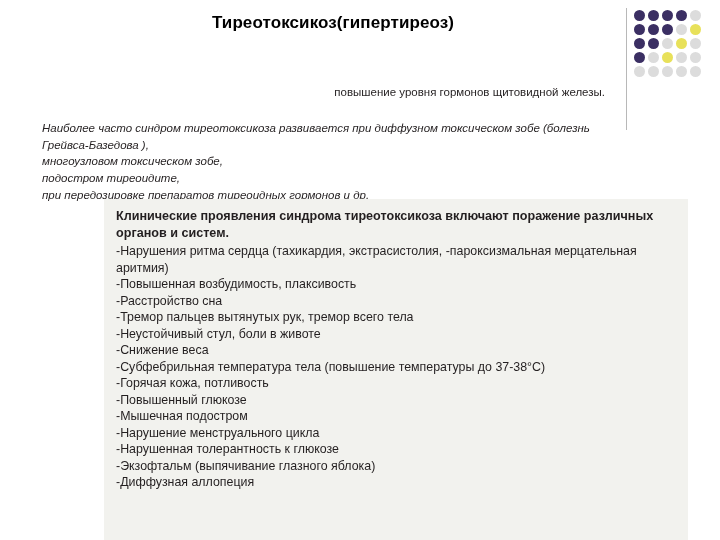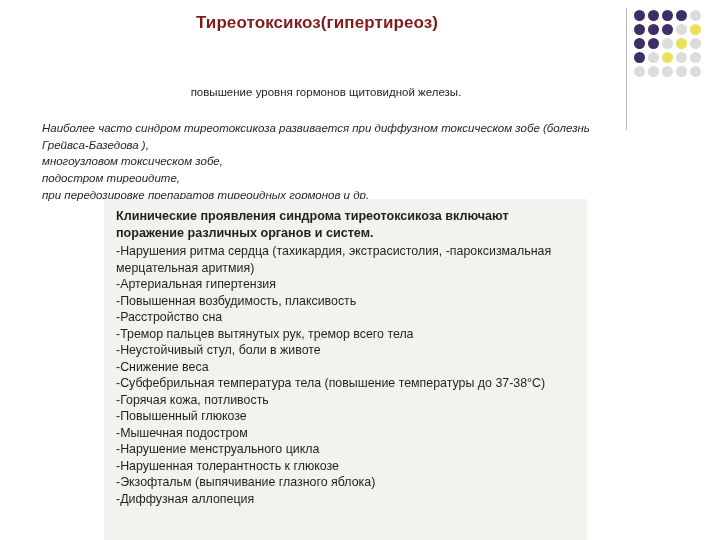--- a/index.html
+++ b/index.html
@@ -38,56 +38,56 @@
     height: 62px;
   }
   .dot {
     position: absolute;
     width: 11px;
     height: 11px;
     border-radius: 50%;
   }
   .title {
     position: absolute;
-    left: 196px;
+    left: 212px;
     top: 12px;
     width: 400px;
     font-size: 17px;
     font-weight: bold;
-    color: #7f1d1d;
+    color: #000000;
     line-height: 1.35;
     letter-spacing: 0.1px;
   }
   .subtitle {
     position: absolute;
-    left: 36px;
+    left: 25px;
     top: 86px;
     width: 580px;
-    text-align: center;
+    text-align: right;
     font-size: 11.5px;
     color: #231f20;
   }
   .intro {
     position: absolute;
     left: 42px;
     top: 120px;
     width: 575px;
     font-size: 11.5px;
     color: #231f20;
     line-height: 1.45;
     font-style: italic;
   }
   .intro p {
     margin: 0;
   }
   .panel {
     position: absolute;
     left: 104px;
     top: 199px;
-    width: 483px;
+    width: 584px;
     height: 341px;
     background: #f2f2ee;
   }
   .panel-inner {
     padding: 9px 12px 0 12px;
   }
   .panel-head {
     font-size: 12.6px;
     font-weight: bold;
     color: #231f20;
@@ -151,21 +151,20 @@
     <p>многоузловом токсическом зобе,</p>
     <p>подостром тиреоидите,</p>
     <p>при передозировке препаратов тиреоидных гормонов и др.</p>
   </div>
 
   <div class="panel">
     <div class="panel-inner">
       <div class="panel-head">Клинические проявления синдрома тиреотоксикоза включают поражение различных органов и систем.</div>
       <ul class="panel-list">
         <li>-Нарушения ритма сердца (тахикардия, экстрасистолия, -пароксизмальная мерцательная аритмия)</li>
-        <li>-Артериальная гипертензия</li>
         <li>-Повышенная возбудимость, плаксивость</li>
         <li>-Расстройство сна</li>
         <li>-Тремор пальцев вытянутых рук, тремор всего тела</li>
         <li>-Неустойчивый стул, боли в животе</li>
         <li>-Снижение веса</li>
         <li>-Субфебрильная температура тела (повышение температуры до 37-38°С)</li>
         <li>-Горячая кожа, потливость</li>
         <li>-Повышенный глюкозе</li>
         <li>-Мышечная подостром</li>
         <li>-Нарушение менструального цикла</li>

